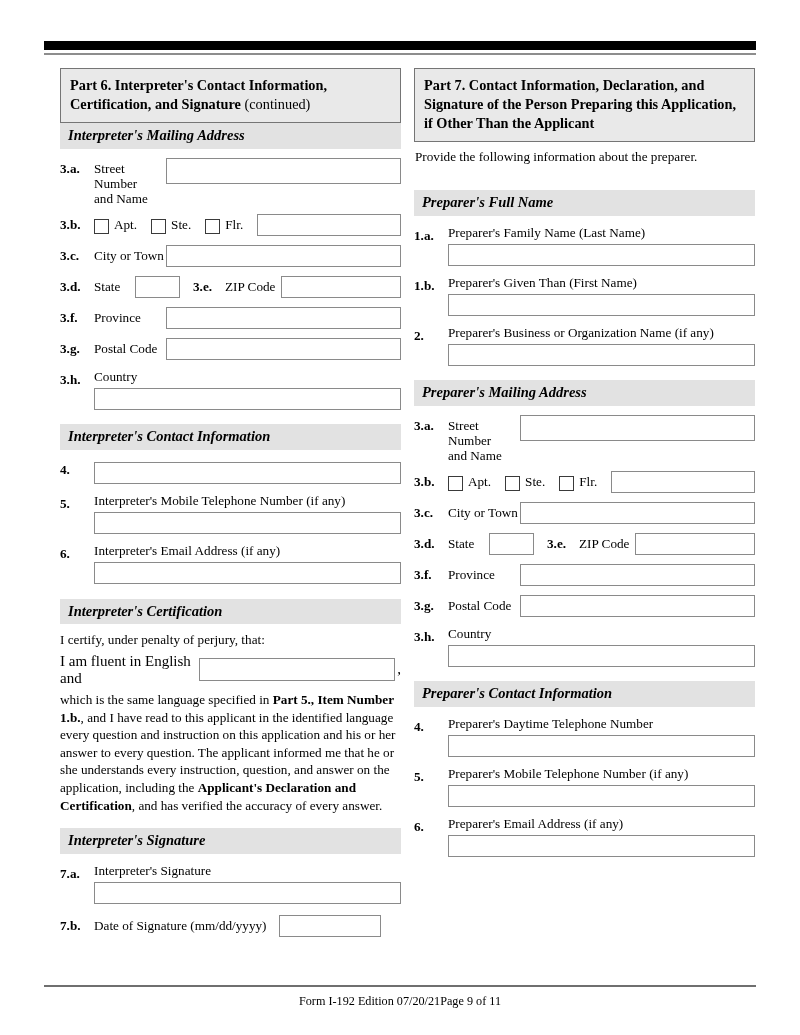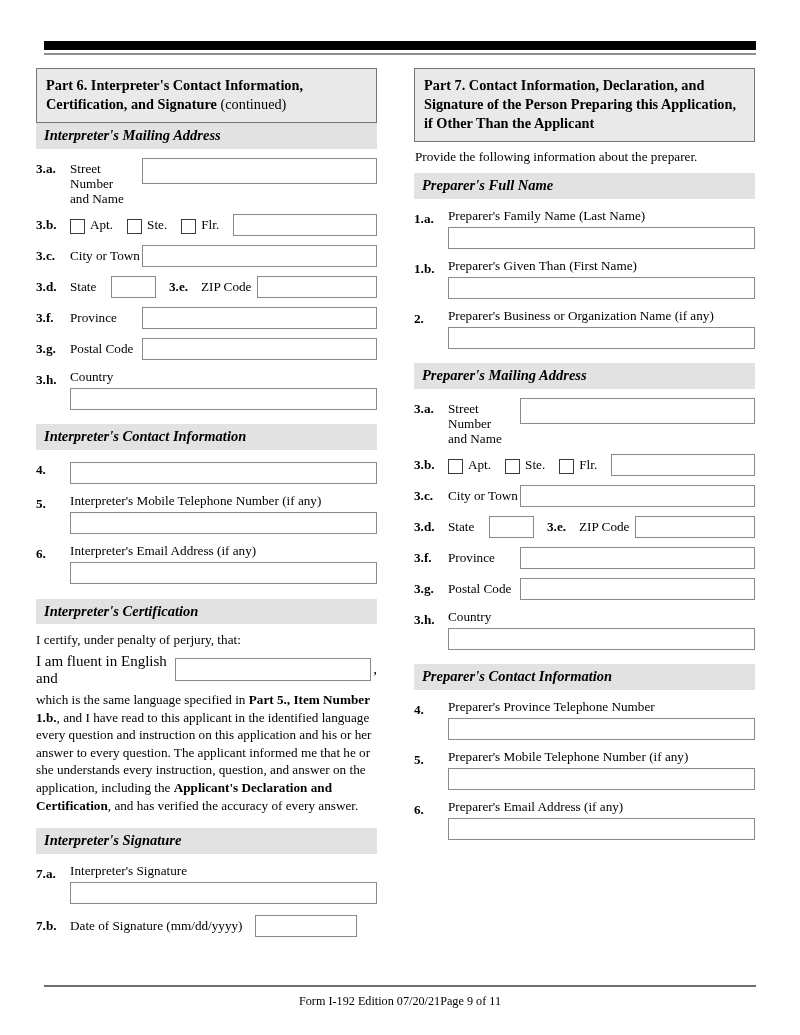--- a/index.html
+++ b/index.html
@@ -39,21 +39,21 @@
     height: 2px;
     background: #8d8d8d;
   }
 
   
   .col {
     position: absolute;
     top: 68px;
     width: 341px;
   }
-  .col-left  { left: 36px; }
+  .col-left  { left: 60px; }
   .col-right { left: 414px; }
 
   
   .part-box {
     border: 1px solid #757575;
     background: #e9e9e9;
     padding: 7px 9px 8px 9px;
     box-sizing: border-box;
     font-size: 14.3px;
     font-weight: bold;
@@ -63,20 +63,21 @@
 
   
   .sec-bar {
     background: #e2e2e2;
     font-style: italic;
     font-weight: bold;
     font-size: 14.5px;
     padding: 4px 8px 5px 8px;
     box-sizing: border-box;
     line-height: 1.15;
+    margin-top: 17px;
   }
 
   .instr {
     font-size: 13.2px;
     line-height: 1.3;
     padding: 6px 0 8px 1px;
   }
 
   
   .row {
@@ -381,21 +382,21 @@
         <div class="lbl" style="padding-top:0">Country</div>
         <div class="box"></div>
       </div>
     </div>
 
     <div class="sec-bar" style="margin-top:14px">Preparer's Contact Information</div>
 
     <div class="row">
       <div class="num">4.</div>
       <div class="stack">
-        <div class="lbl" style="padding-top:0">Preparer's Province Telephone Number</div>
+        <div class="lbl" style="padding-top:0">Preparer's Daytime Telephone Number</div>
         <div class="box"></div>
       </div>
     </div>
 
     <div class="row">
       <div class="num">5.</div>
       <div class="stack">
         <div class="lbl" style="padding-top:0">Preparer's Mobile Telephone Number (if any)</div>
         <div class="box"></div>
       </div>

